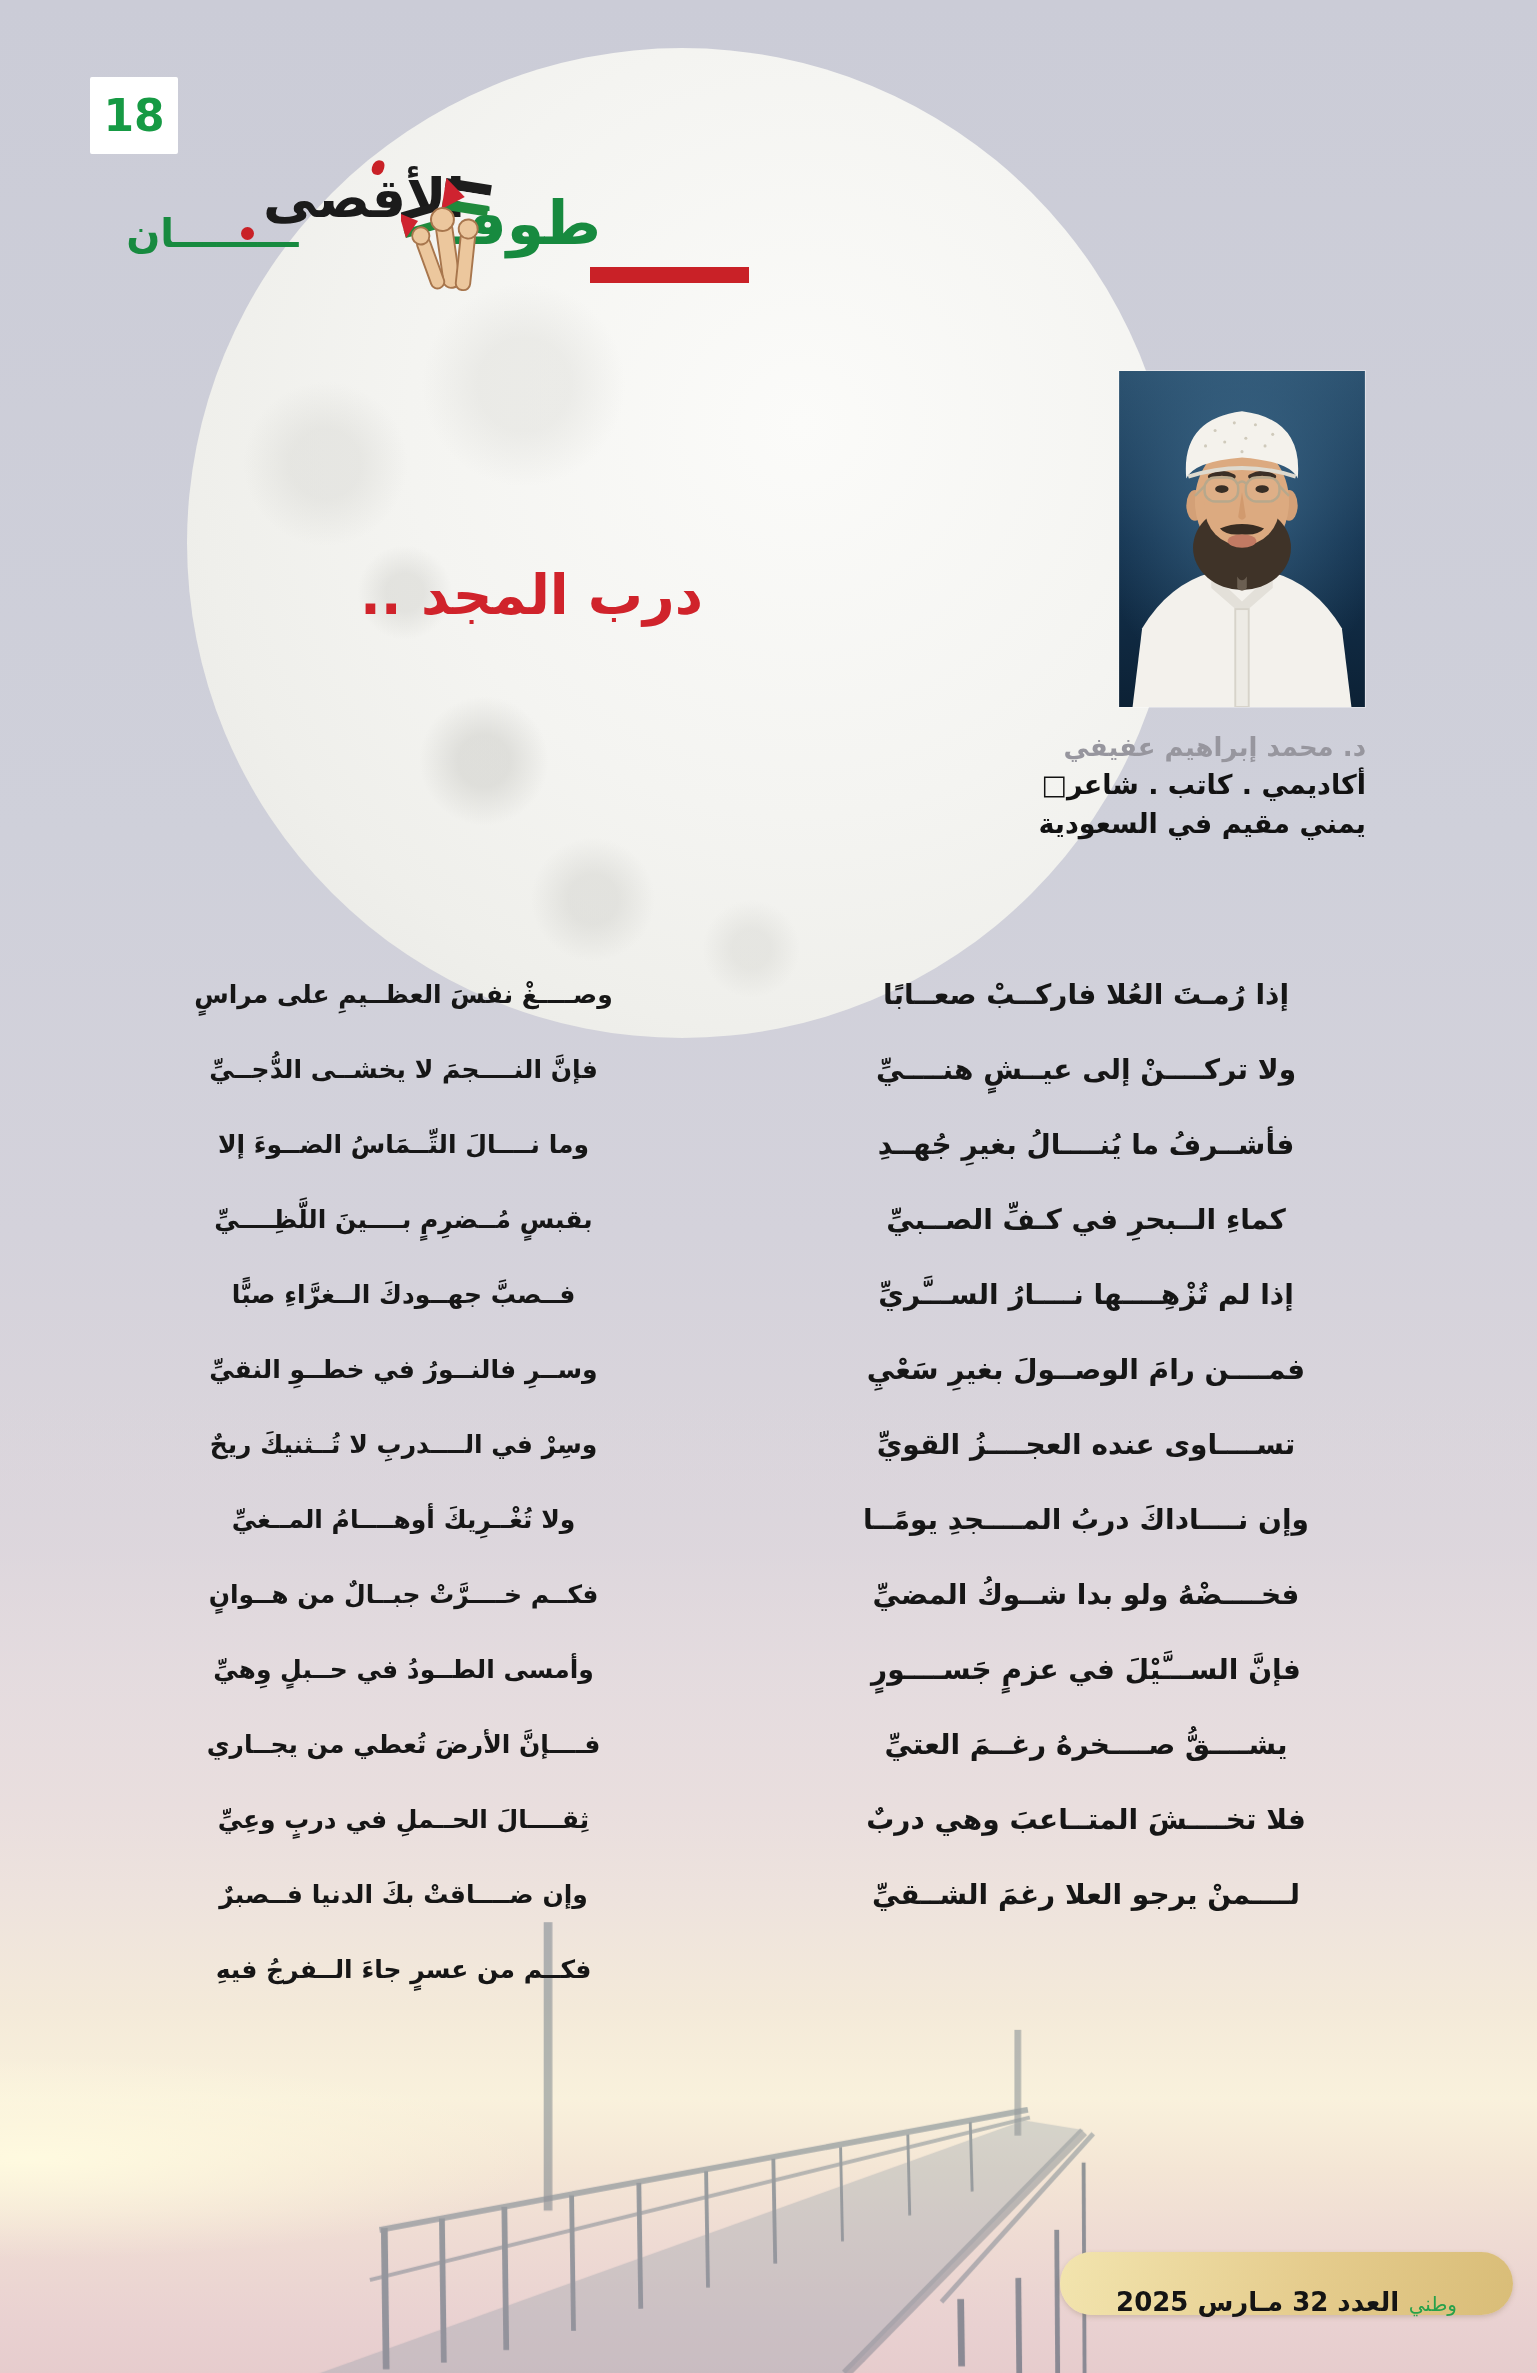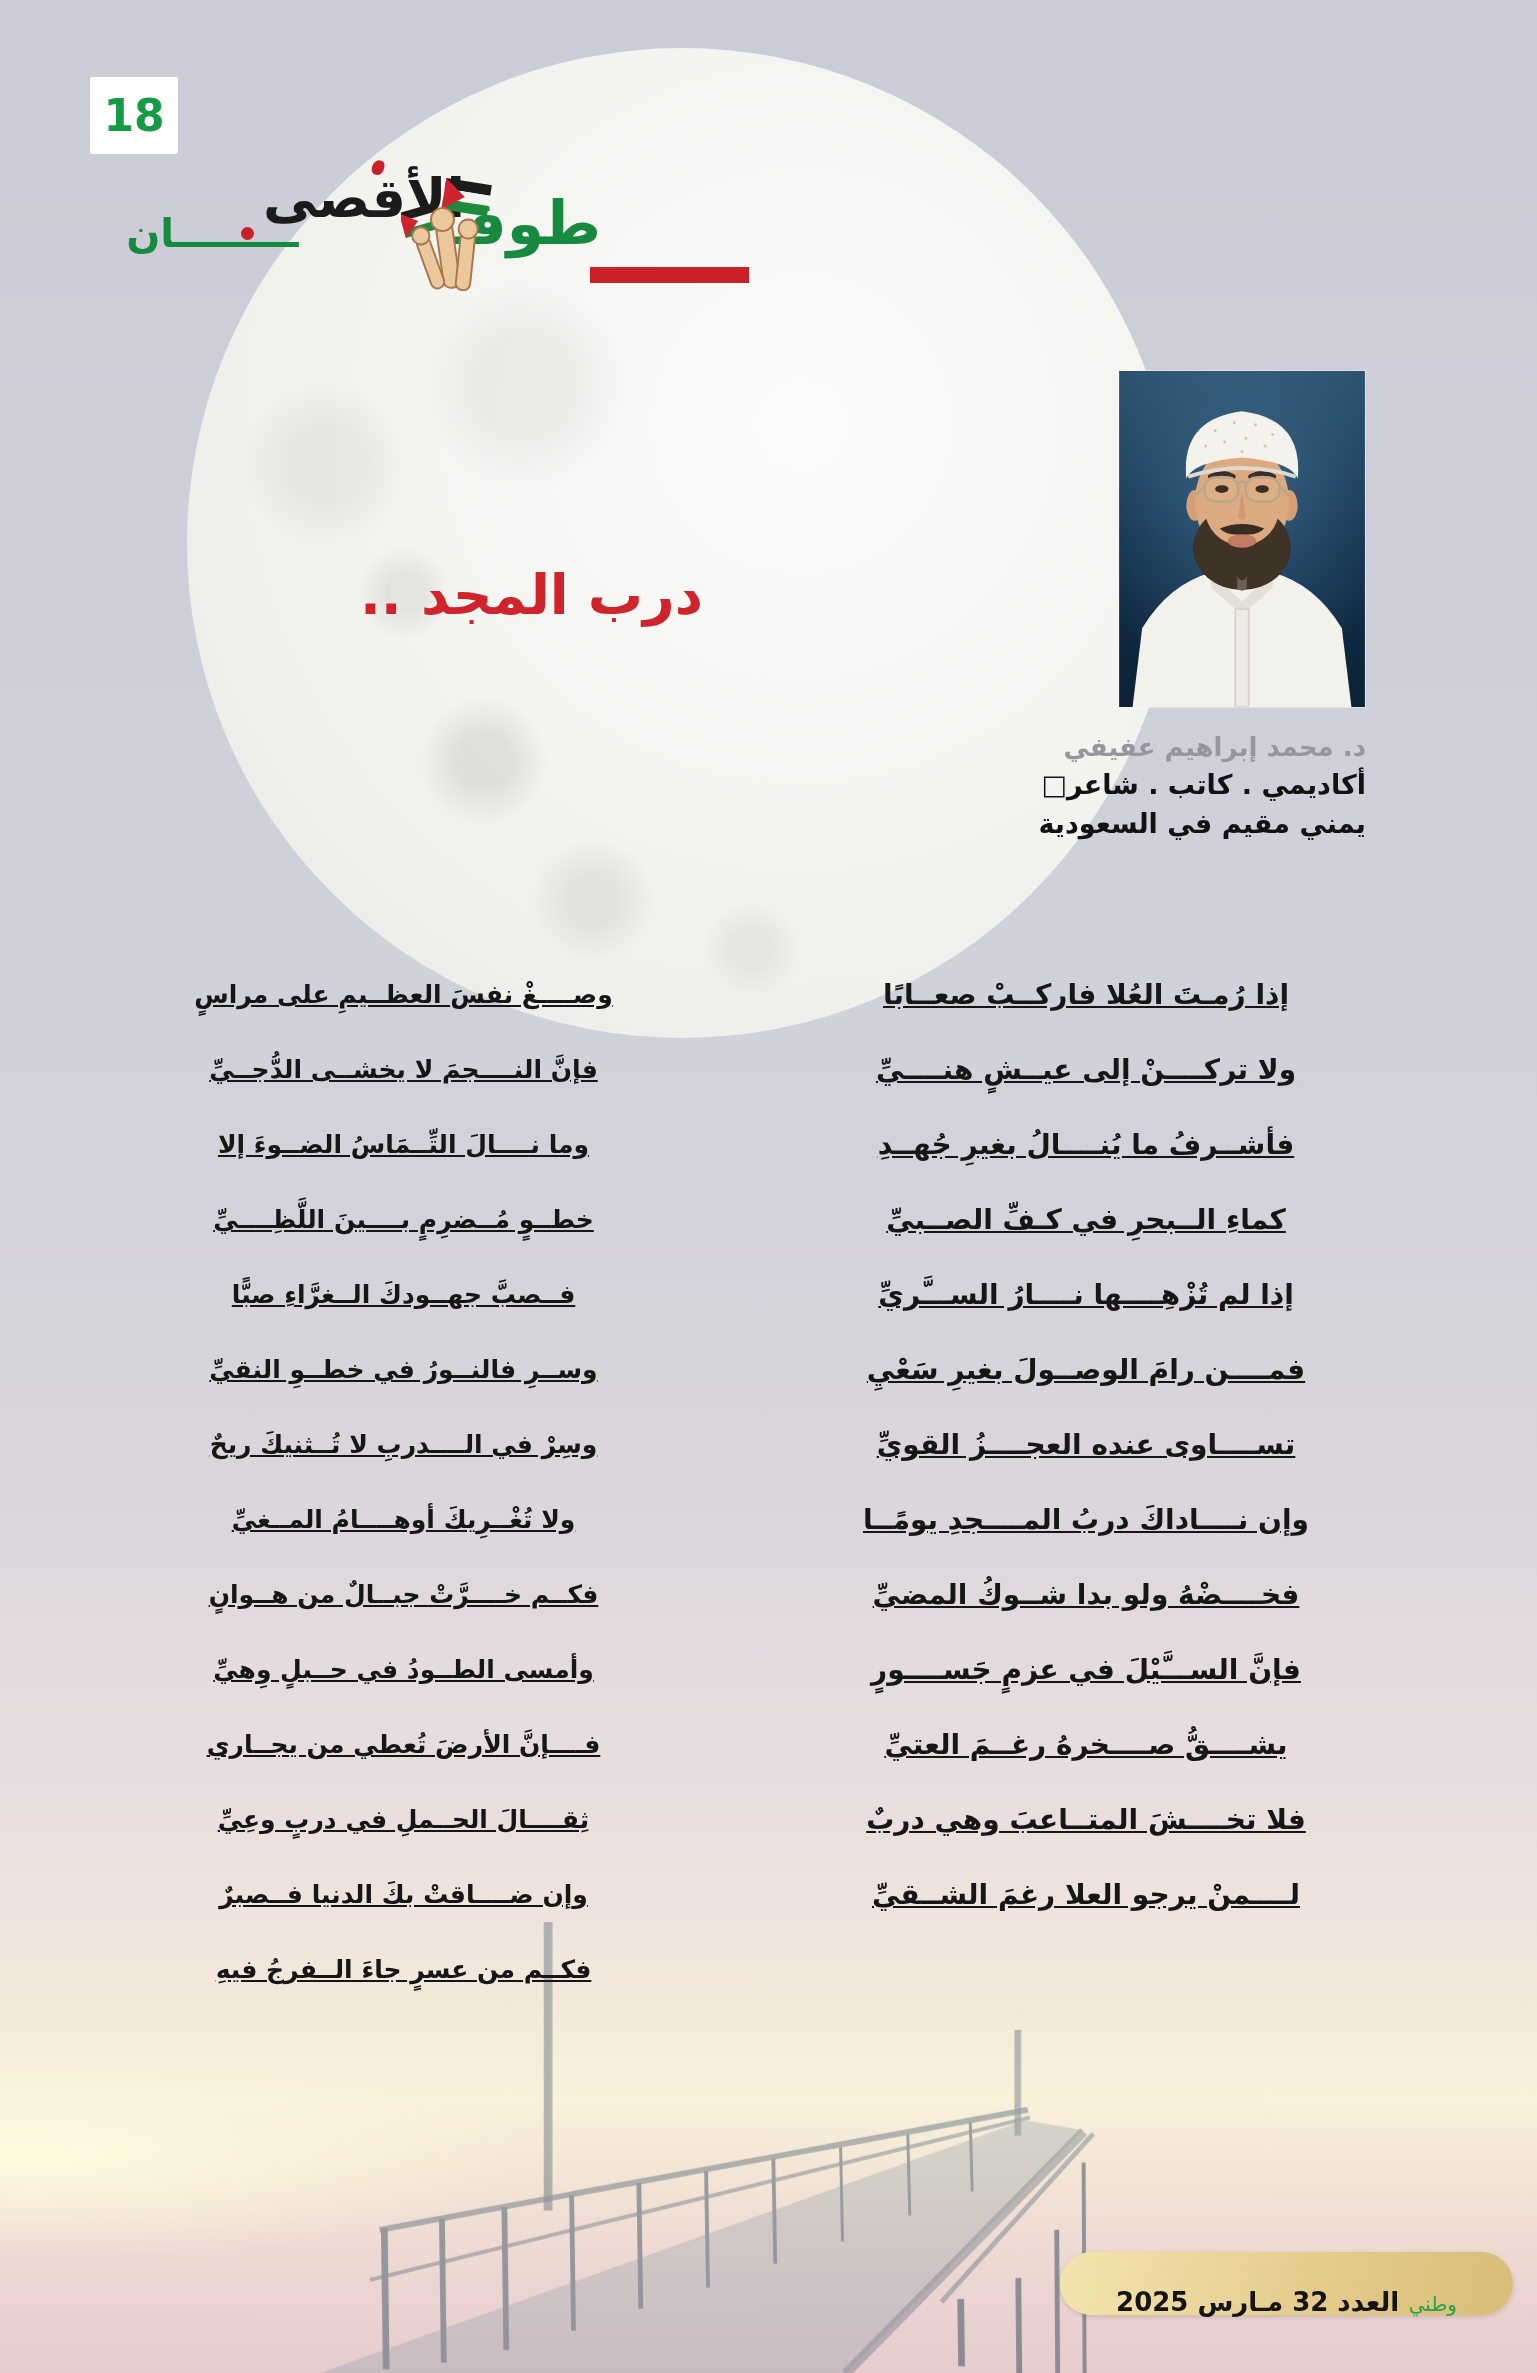--- a/index.html
+++ b/index.html
@@ -58,21 +58,21 @@
   .author { position:absolute; left:924px; top:728px; width:442px; z-index:5; direction:rtl; text-align:right; }
   .author-name { font-size:26px; font-weight:bold; color:#97969e; line-height:38px; }
   .author-role { font-size:27px; font-weight:bold; color:#121212; line-height:38px; }
   .author-res  { font-size:27px; font-weight:bold; color:#121212; line-height:40px; padding-left:44px; }
 
   
   .poem { position:absolute; top:957px; z-index:5; direction:rtl; }
   .poem-right { left:812px; width:548px; }
   .poem-left  { left:221px; width:365px; }
   .poem .line { height:75px; display:flex; align-items:center; justify-content:center;
-    white-space:nowrap; font-weight:bold; color:#161616;text-decoration:underline; }
+    white-space:nowrap; font-weight:bold; color:#161616; }
   .poem-right .line { font-size:28px; }
   .poem-left  .line { font-size:25px; }
 
   
   .footer-pill { position:absolute; left:1060px; top:2252px; width:453px; height:63px; z-index:6;
     border-radius:33px; background:linear-gradient(100deg,#f2e4ae 0%,#e5cc8d 55%,#d9bd78 100%);
     box-shadow:0 1.9px 5.8px rgba(120,100,60,.25);
     display:flex; flex-direction:row; direction:rtl; align-items:center; justify-content:center; gap:9.6px; }
   .footer-brand { font-size:20px; font-weight:normal; color:#27a14b;margin-top:40px; }
   .footer-issue { font-size:26px; font-weight:bold; color:#141414;margin-top:36px; }
@@ -224,21 +224,21 @@
   <div class="line">فإنَّ الســـَّيْلَ في عزمٍ جَســــورٍ</div>
   <div class="line">يشــــقُّ صــــخرهُ رغــمَ العتيِّ</div>
   <div class="line">فلا تخــــشَ المتــاعبَ وهي دربٌ</div>
   <div class="line">لــــمنْ يرجو العلا رغمَ الشــقيِّ</div>
 </div>
 
 <div class="poem poem-left">
   <div class="line">وصــــغْ نفسَ العظــيمِ على مراسٍ</div>
   <div class="line">فإنَّ النــــجمَ لا يخشــى الدُّجــيِّ</div>
   <div class="line">وما نــــالَ التِّــمَاسُ الضــوءَ إلا</div>
-  <div class="line">خطــوٍ مُــضرِمٍ بــــينَ اللَّظِــــيِّ</div>
+  <div class="line">بقبسٍ مُــضرِمٍ بــــينَ اللَّظِــــيِّ</div>
   <div class="line">فــصبَّ جهــودكَ الــغرَّاءِ صبًّا</div>
   <div class="line">وســرِ فالنــورُ في خطــوِ النقيِّ</div>
   <div class="line">وسِرْ في الــــدربِ لا تُــثنيكَ ريحٌ</div>
   <div class="line">ولا تُغْــرِيكَ أوهــــامُ المــغيِّ</div>
   <div class="line">فكــم خــــرَّتْ جبــالٌ من هــوانٍ</div>
   <div class="line">وأمسى الطــودُ في حــبلٍ وِهيِّ</div>
   <div class="line">فــــإنَّ الأرضَ تُعطي من يجــاري</div>
   <div class="line">ثِقــــالَ الحــملِ في دربٍ وعِيِّ</div>
   <div class="line">وإن ضــــاقتْ بكَ الدنيا فــصبرٌ</div>
   <div class="line">فكــم من عسرٍ جاءَ الــفرجُ فيهِ</div>

